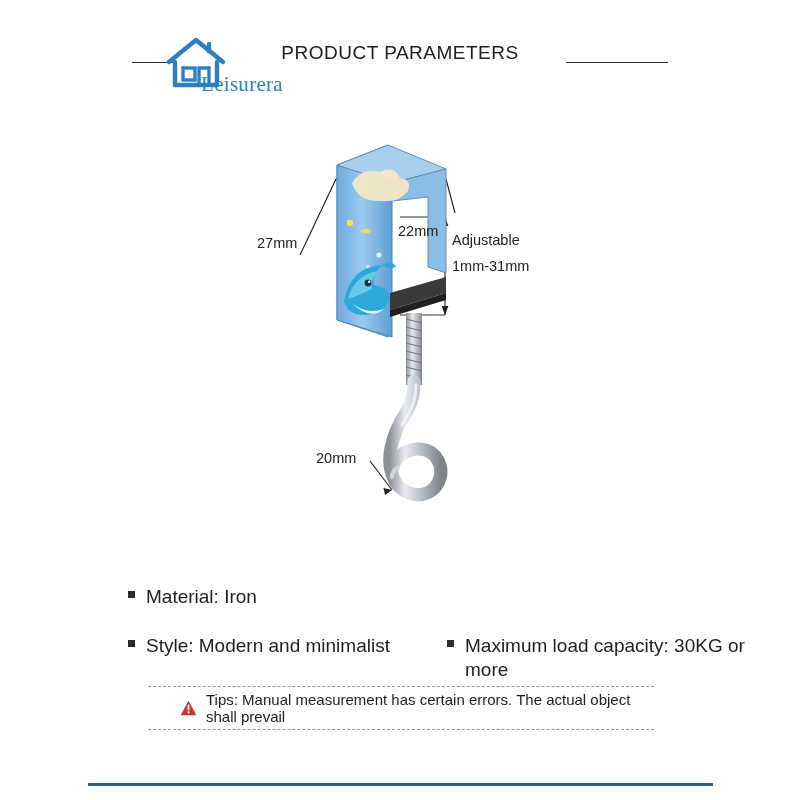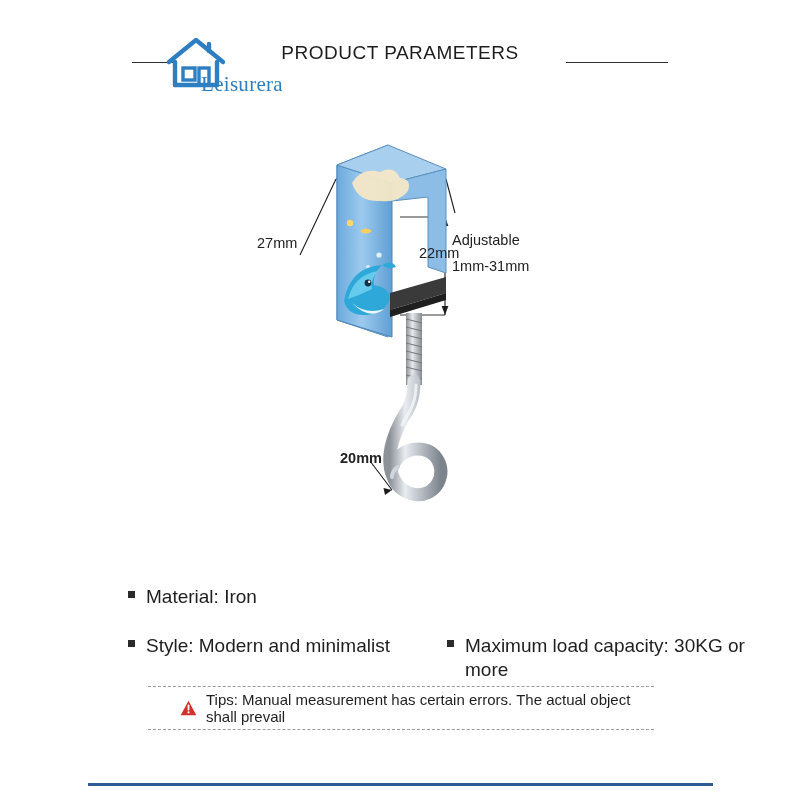--- a/index.html
+++ b/index.html
@@ -81,24 +81,24 @@
     height: 440px;
   }
 
   .dim-label {
     position: absolute;
     font-size: 14.5px;
     color: #222;
     white-space: nowrap;
   }
   .dim-27 { left: 17px;   top: 130px; }
-  .dim-22 { left: 179px; top: 118px; margin-top: 22px; }
+  .dim-22 { left: 158px; top: 118px; }
   .dim-adj1 { left: 212px; top: 127px; }
   .dim-adj2 { left: 212px; top: 153px; }
-  .dim-20 { left: 100px;  top: 345px; font-weight: bold; }
+  .dim-20 { left: 76px;  top: 345px; }
 
   
   .specs {
     position: absolute;
     left: 128px;
     top: 585px;
     width: 620px;
   }
   .spec-row {
     display: flex;

